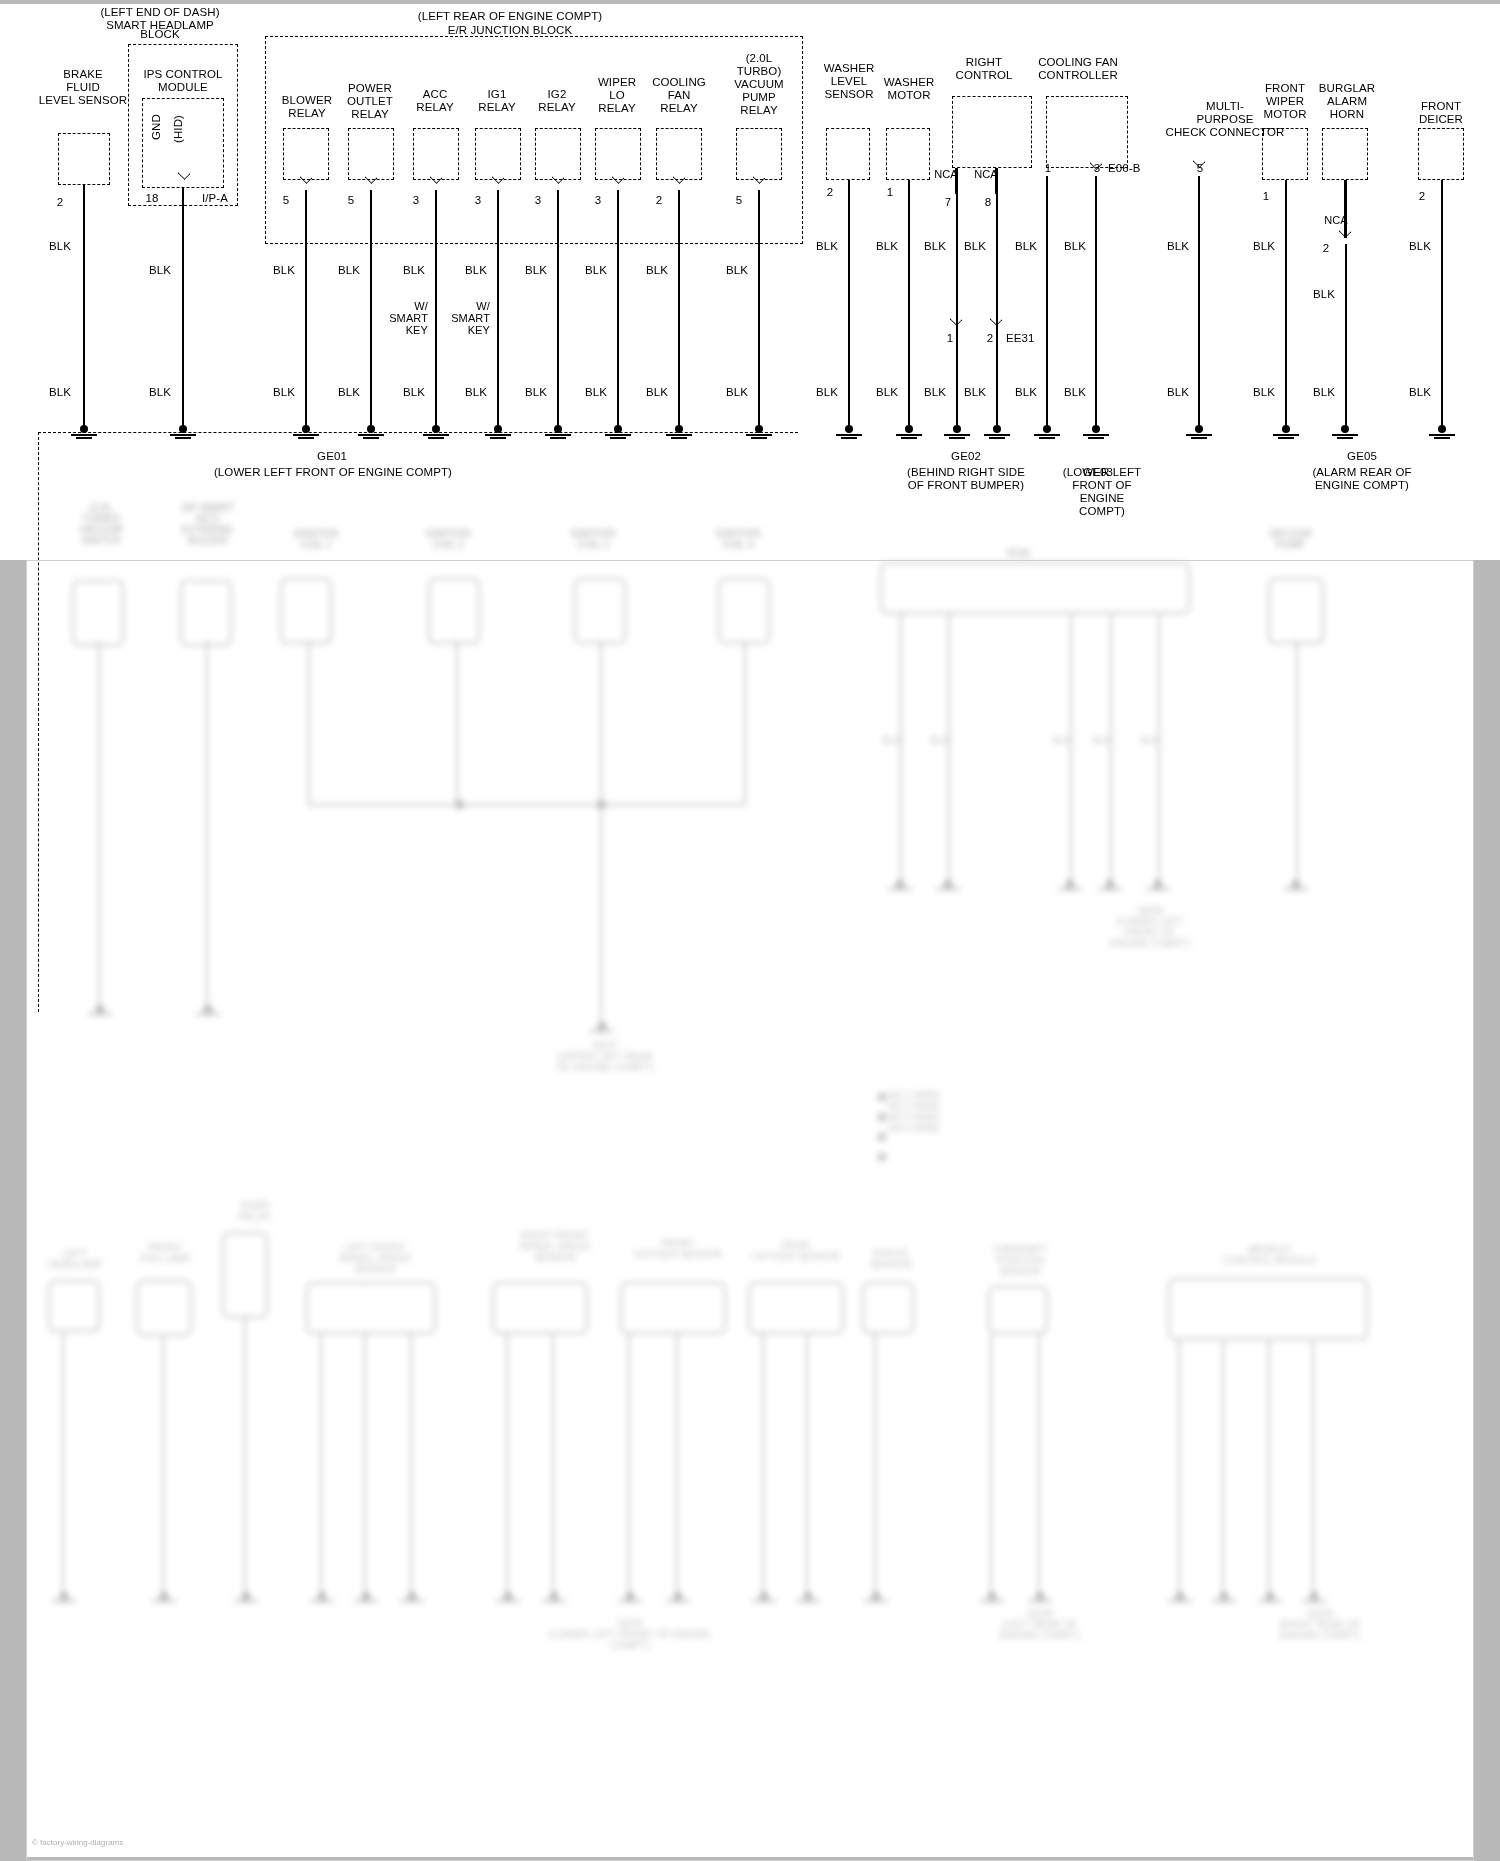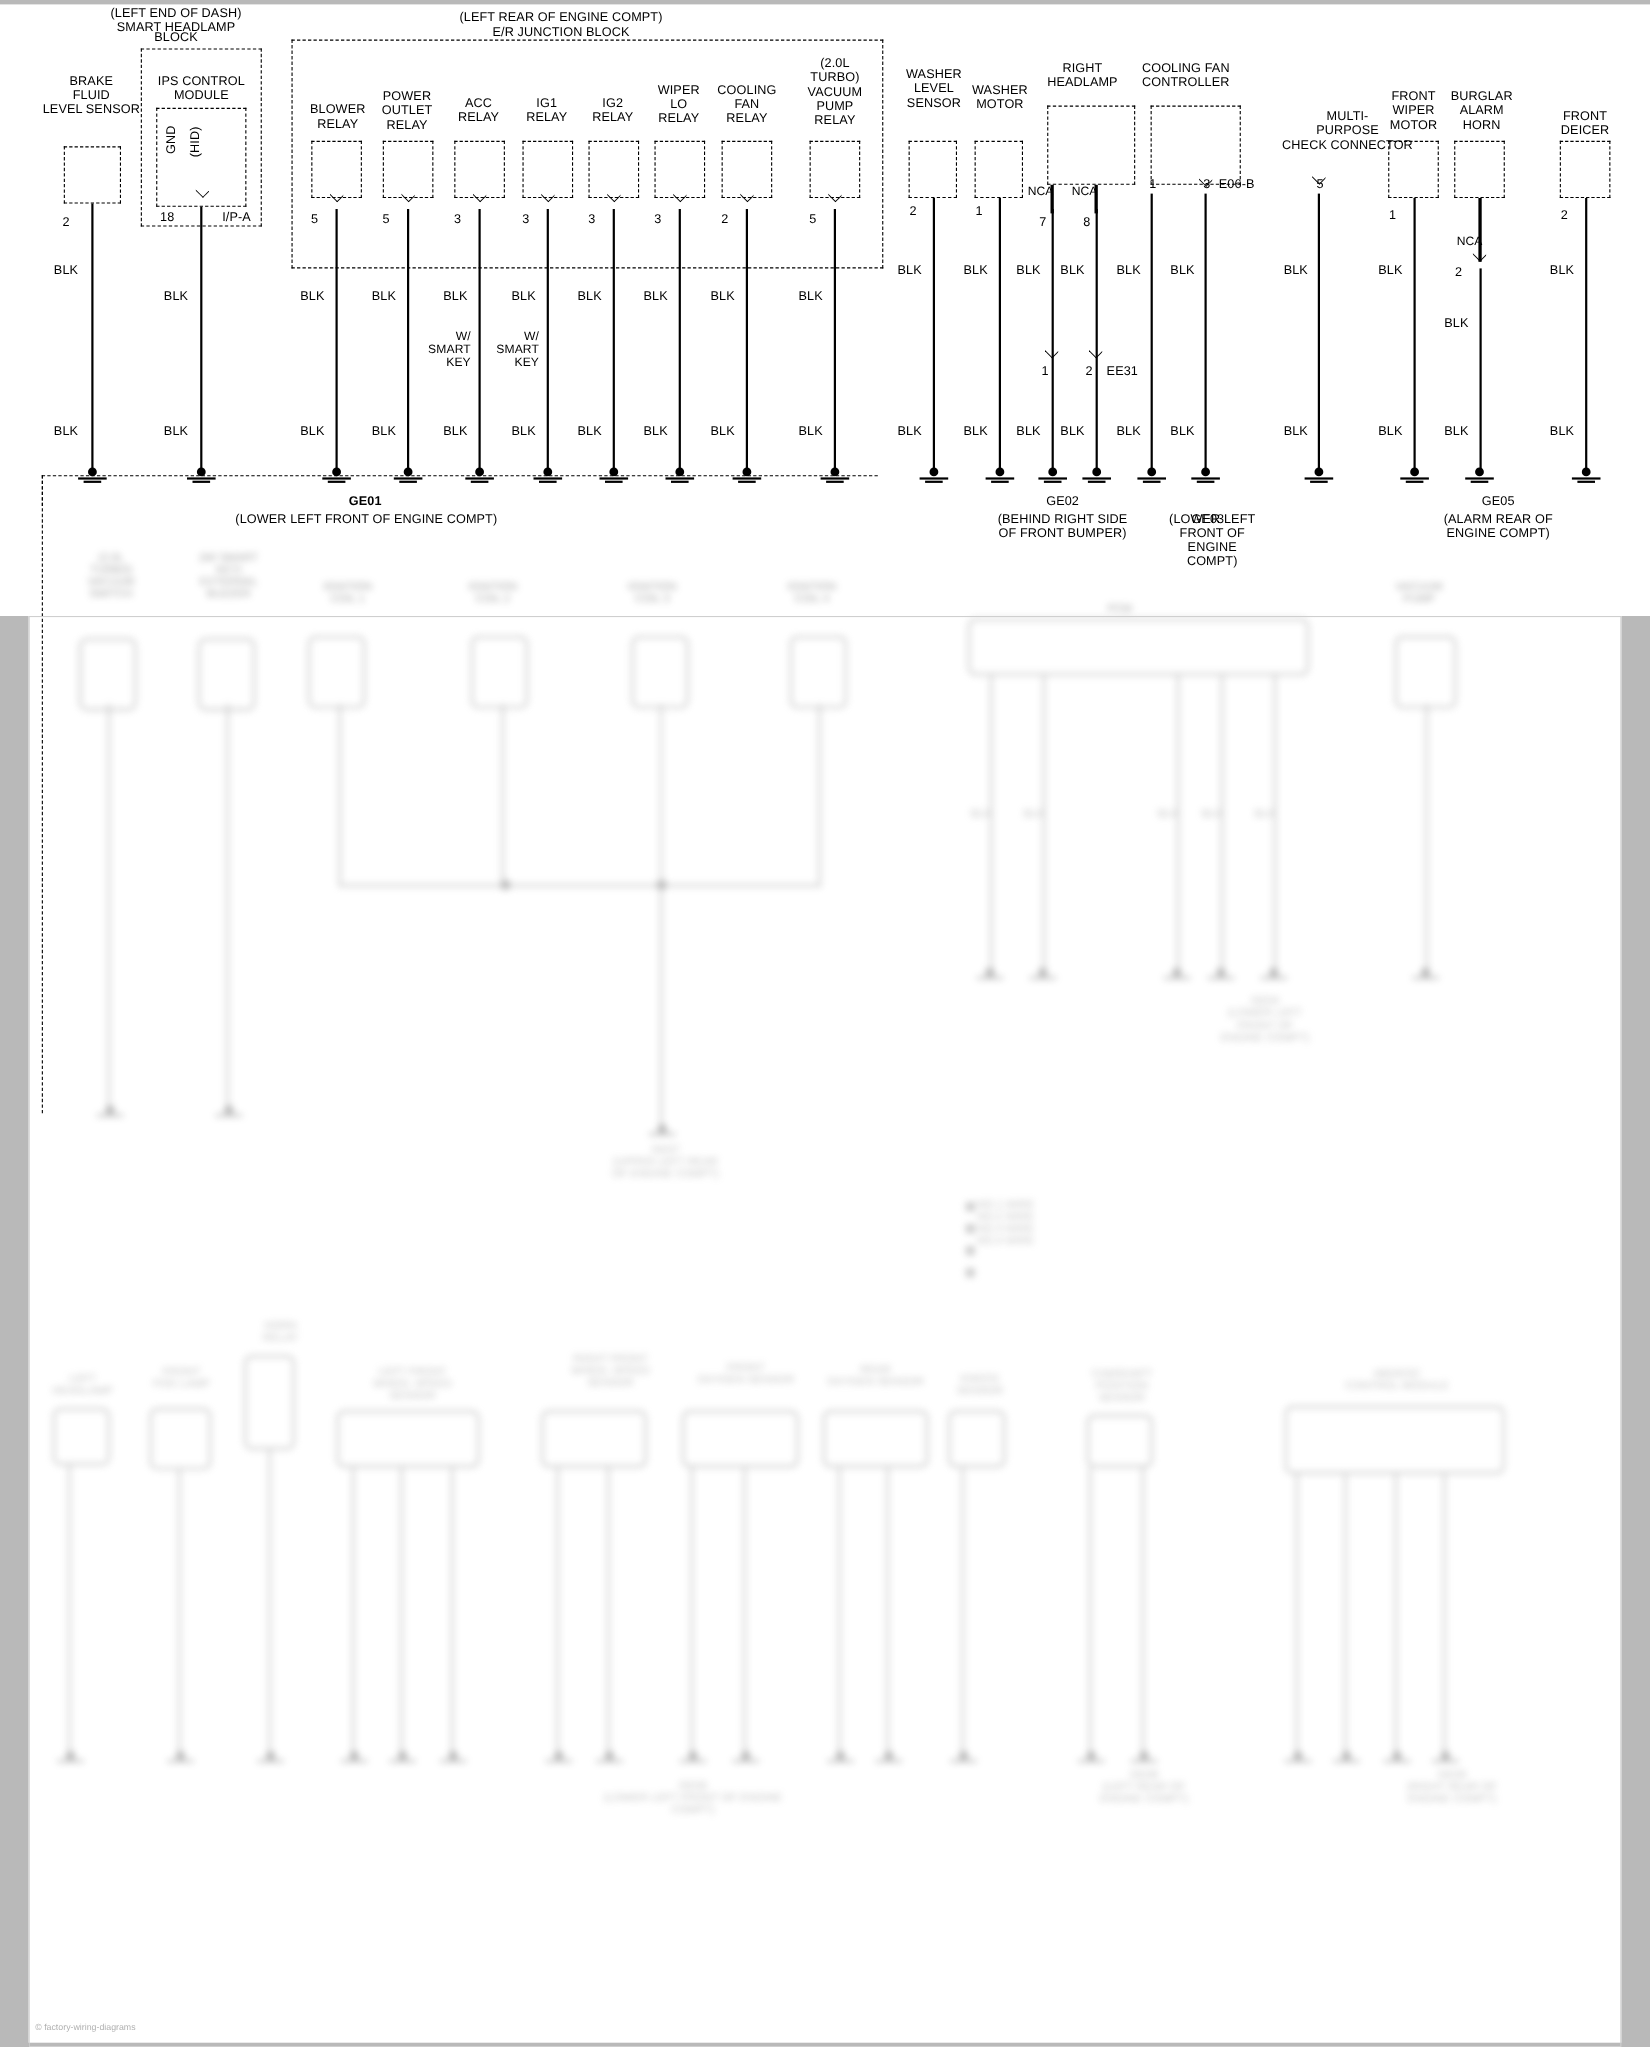--- a/index.html
+++ b/index.html
@@ -363,21 +363,21 @@
   <div class="vwire" style="left:908px; top:180px; height:252px;"></div>
   <div class="lbl" style="left:867px; top:240px; width:40px;">BLK</div>
   <div class="lbl" style="left:867px; top:386px; width:40px;">BLK</div>
   <div class="gnd" style="left:896px; top:425px;">
       <i></i>
       <b></b>
       <u></u>
     </div>
 
   <div class="lbl" style="left:930px; top:56px; width:108px;">RIGHT
-HEADLAMP</div>
+CONTROL</div>
   <div class="dbox" style="left:952px; top:96px; width:80px; height:72px;"></div>
   <div class="lbl small" style="left:928px; top:168px; width:36px;">NCA</div>
   <div class="lbl small" style="left:968px; top:168px; width:36px;">NCA</div>
   <div class="lbl" style="left:938px; top:196px; width:20px;">7</div>
   <div class="lbl" style="left:978px; top:196px; width:20px;">8</div>
   <div class="vwire thick" style="left:955px; top:168px; height:26px;"></div>
   <div class="vwire thick" style="left:995px; top:168px; height:26px;"></div>
   <div class="vwire" style="left:956px; top:190px; height:242px;"></div>
   <div class="vwire" style="left:996px; top:190px; height:242px;"></div>
   <div class="lbl" style="left:915px; top:240px; width:40px;">BLK</div>
@@ -478,21 +478,21 @@
   <div class="lbl" style="left:1400px; top:386px; width:40px;">BLK</div>
   <div class="gnd" style="left:1429px; top:425px;">
       <i></i>
       <b></b>
       <u></u>
     </div>
 
   <div class="dbox" style="left:38px; top:432px; width:760px; height:28px; border-top:1.4px dashed #000; border-left:1.4px dashed #000; border-right:none; border-bottom:none;"></div>
   <div class="dbox" style="left:38px; top:432px; width:28px; height:580px; border-left:1.4px dashed #000; border-top:none; border-right:none; border-bottom:none;"></div>
 
-  <div class="lbl" style="left:302px; top:450px; width:60px; font-weight:bold;">GE01</div>
+  <div class="lbl" style="left:302px; top:450px; width:60px; font-weight:normal;">GE01</div>
   <div class="lbl" style="left:180px; top:466px; width:306px;">(LOWER LEFT FRONT OF ENGINE COMPT)</div>
 
   <div class="lbl" style="left:936px; top:450px; width:60px;">GE02</div>
   <div class="lbl" style="left:876px; top:466px; width:180px;">(BEHIND RIGHT SIDE
 OF FRONT BUMPER)</div>
 
   <div class="lbl" style="left:1068px; top:450px; width:60px;margin-top:16px;">GE03</div>
   <div class="lbl" style="left:1056px; top:466px; width:92px;">(LOWER LEFT
 FRONT OF ENGINE
 COMPT)</div>

